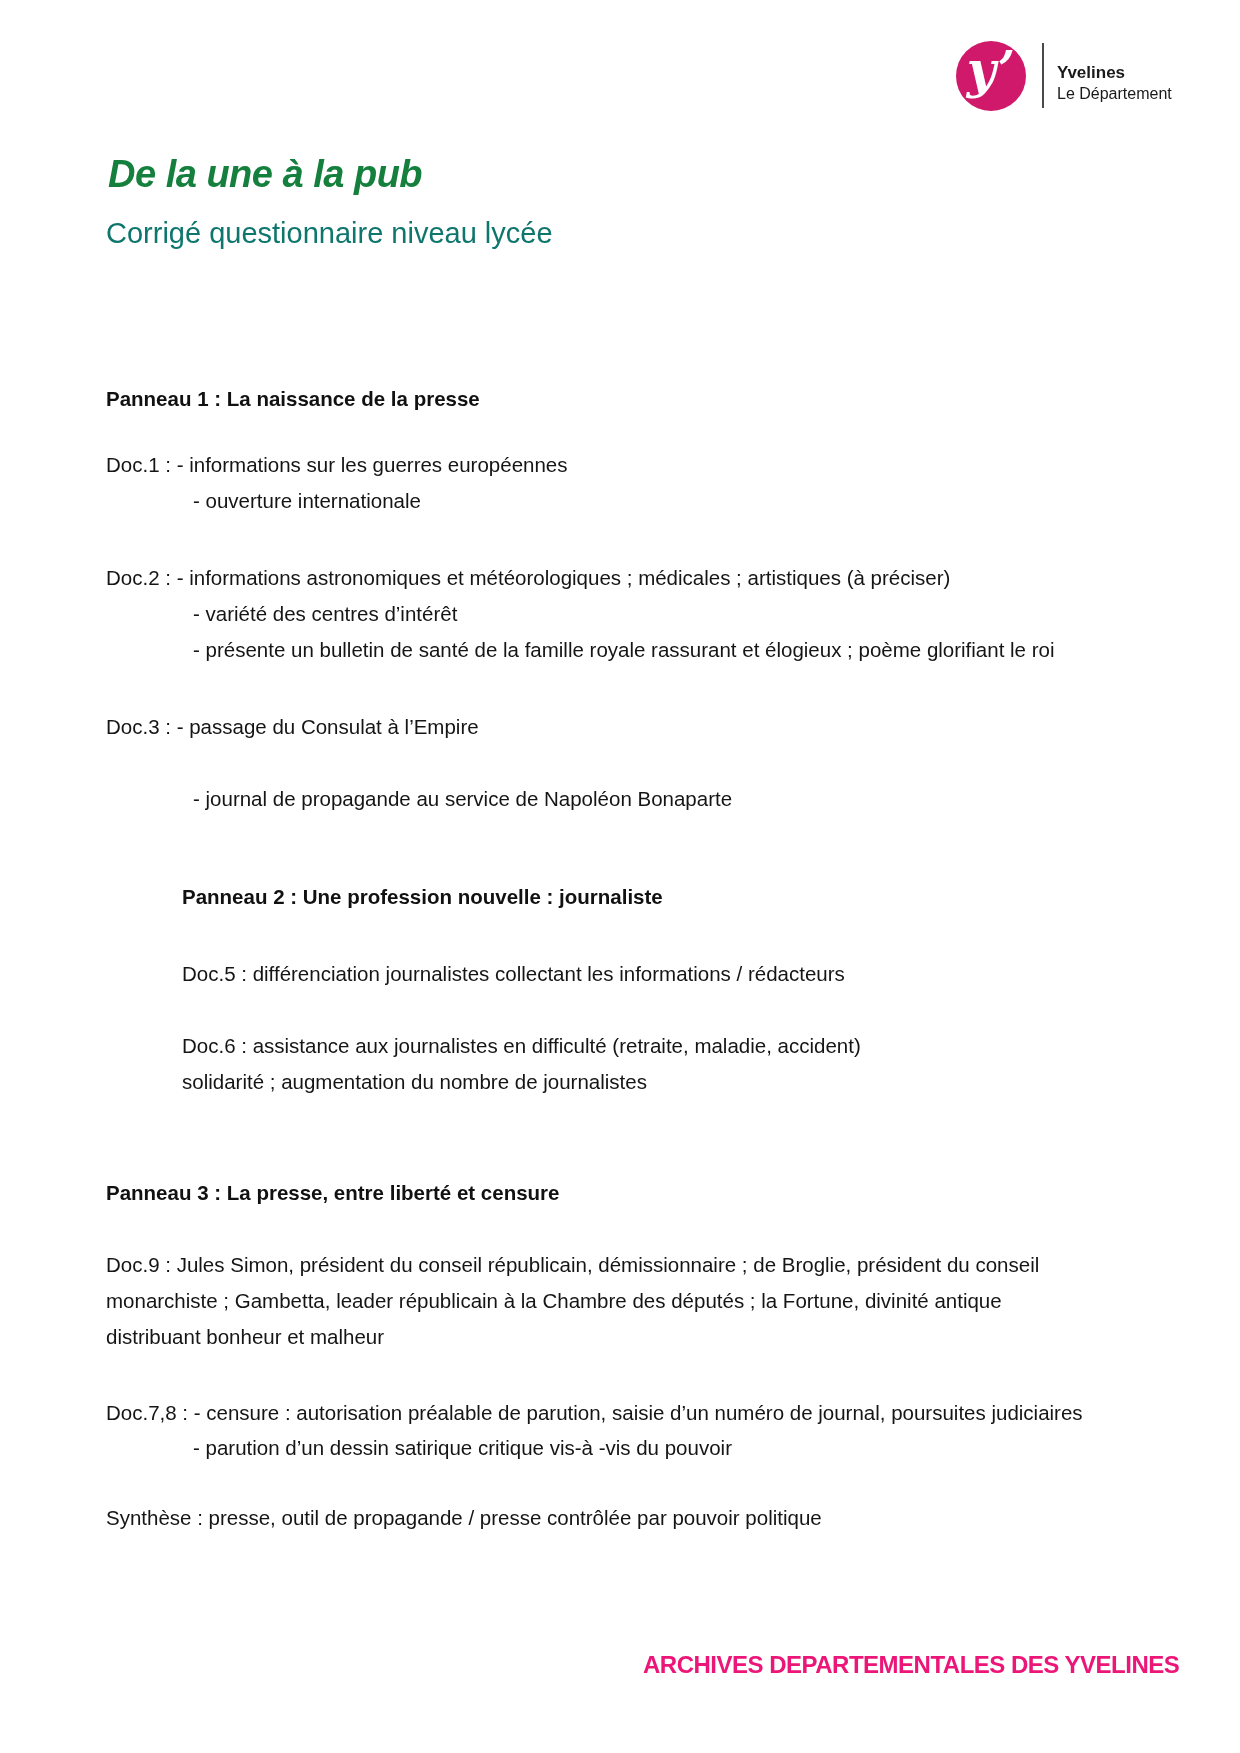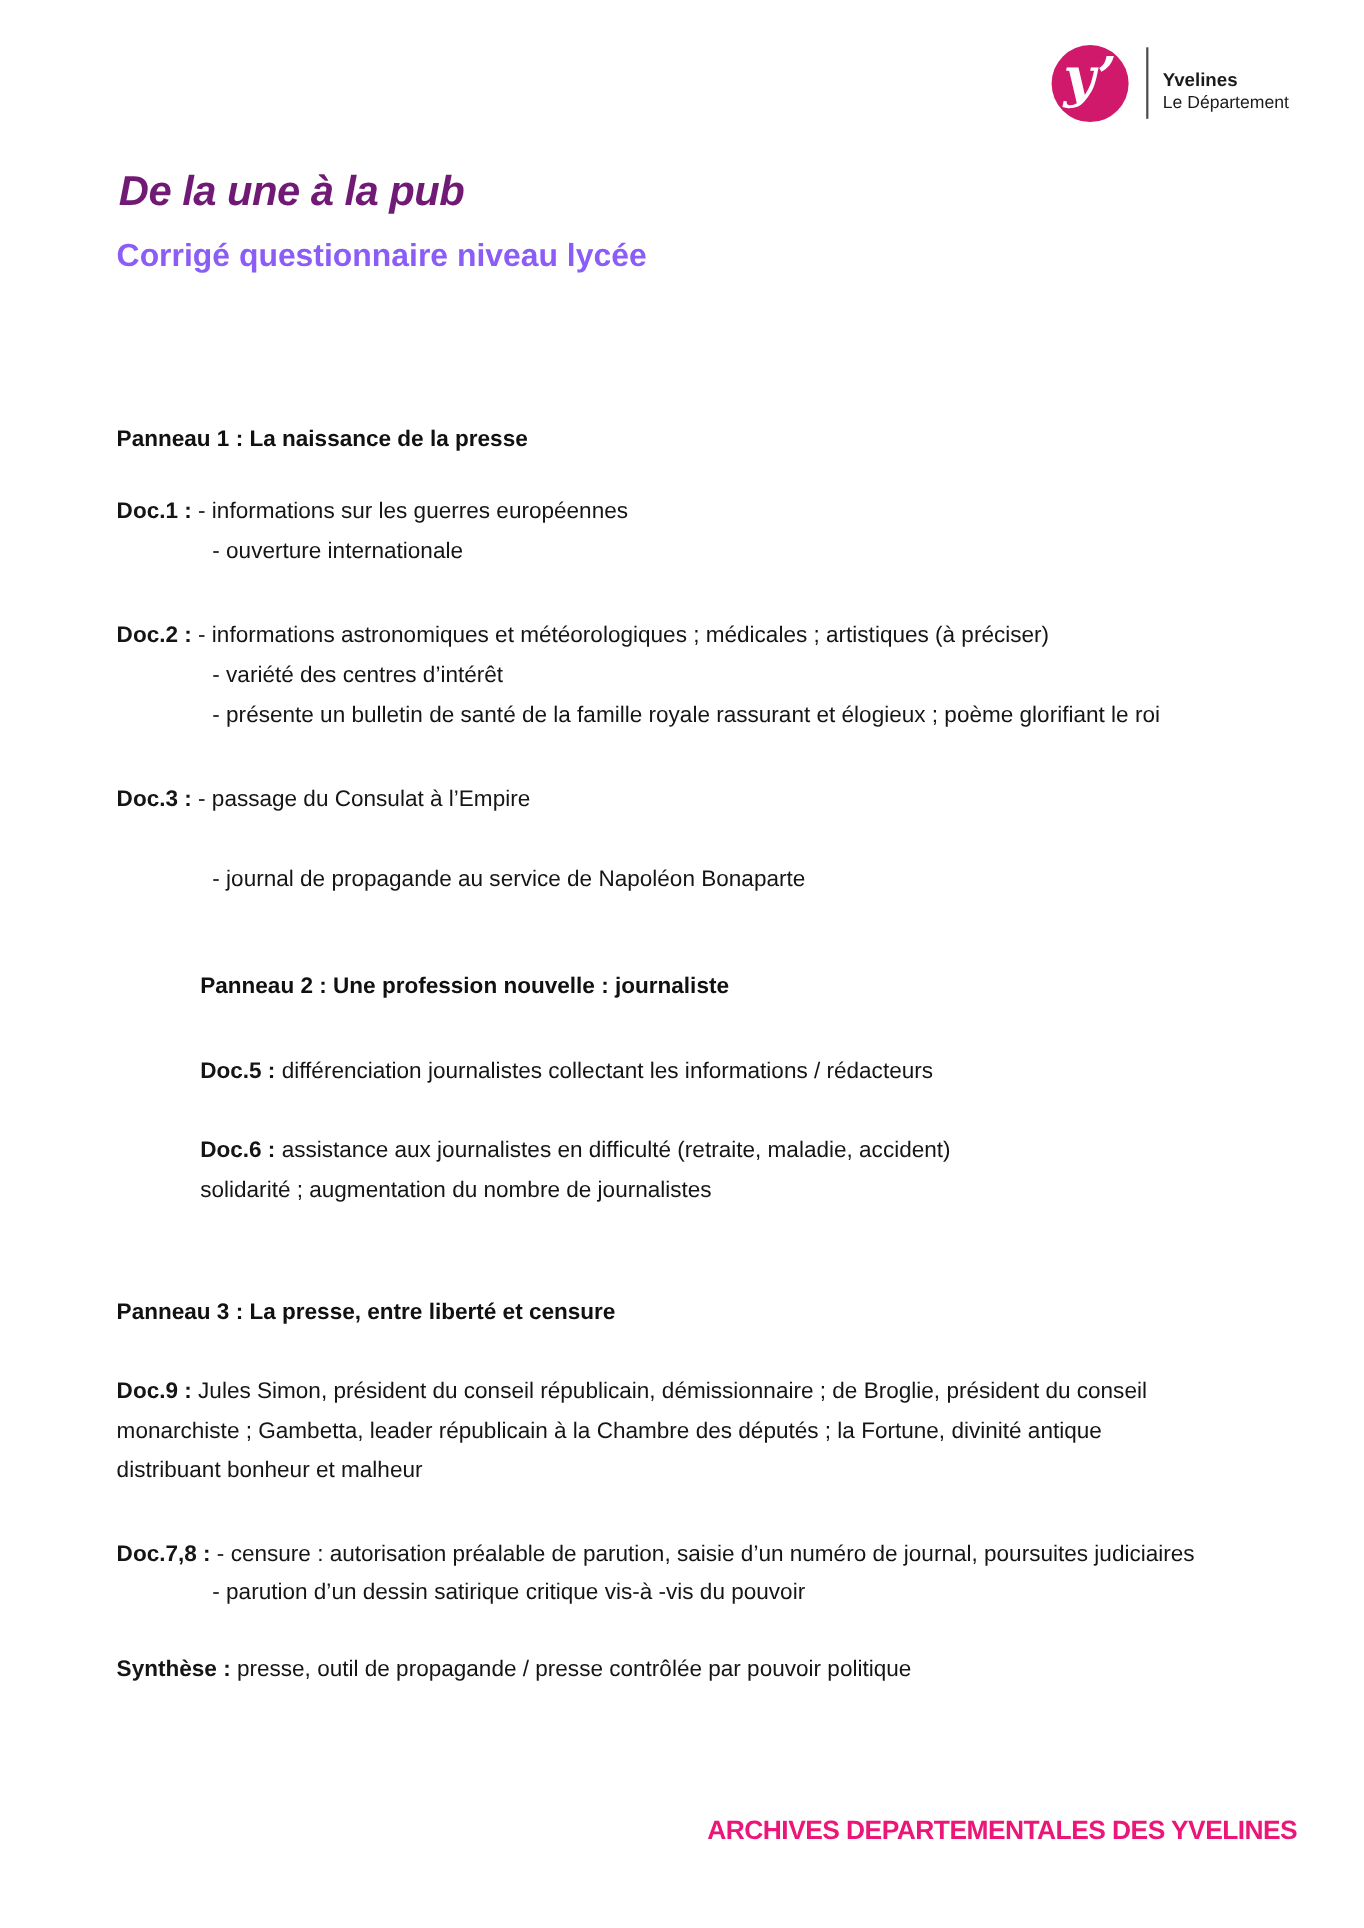--- a/index.html
+++ b/index.html
@@ -7,27 +7,27 @@
     position:relative;
     width:1240px;height:1753px;
     background:#ffffff;
     margin:0 auto;
     font-family:"Liberation Sans","DejaVu Sans",sans-serif;
     color:#151515;
     overflow:hidden;
   }
   .abs{position:absolute;white-space:nowrap;line-height:1.2;}
   .body-line{font-size:20.5px;color:#151515;}
-  .b{font-weight:bold;}
+  .b{font-weight:normal;}
   .heading{font-weight:bold;font-size:20.5px;color:#111;}
   .title{
     font-size:38px;font-weight:bold;font-style:italic;
     letter-spacing:-0.5px;
   }
-  .subtitle{font-size:29px;color:#8b5cf6;font-weight:bold;}
+  .subtitle{font-size:29px;color:#0f766e;}
   .footer{
     font-size:24px;font-weight:bold;letter-spacing:-0.5px;
   }
   
   .logo-circle{
     position:absolute;left:956px;top:41px;width:70px;height:70px;
     border-radius:50%;
   }
   .logo-letter{
     position:absolute;left:0;right:0;top:-6px;
@@ -51,21 +51,21 @@
 
   <div class="logo-circle" style="background:#d0196b;">
     <div class="logo-letter">y’</div>
   </div>
   <div class="logo-divider"></div>
   <div class="brand">
     <div class="brand-name">Yvelines</div>
     <div class="brand-sub">Le Département</div>
   </div>
 
-  <div class="abs title" style="left:108px;top:152px;color:#701a75;">De la une à la pub</div>
+  <div class="abs title" style="left:108px;top:152px;color:#15803d;">De la une à la pub</div>
   <div class="abs subtitle" style="left:106px;top:216px;">Corrigé questionnaire niveau lycée</div>
 
 
   <div class="abs heading" style="left:106px;top:387px;">Panneau 1 : La naissance de la presse</div>
 
   <div class="abs body-line" style="left:106px;top:453px;">
     <span class="b">Doc.1 :</span>
     <span>- informations sur les guerres européennes</span>
   </div>
   <div class="abs body-line" style="left:193px;top:489px;">- ouverture internationale</div>

